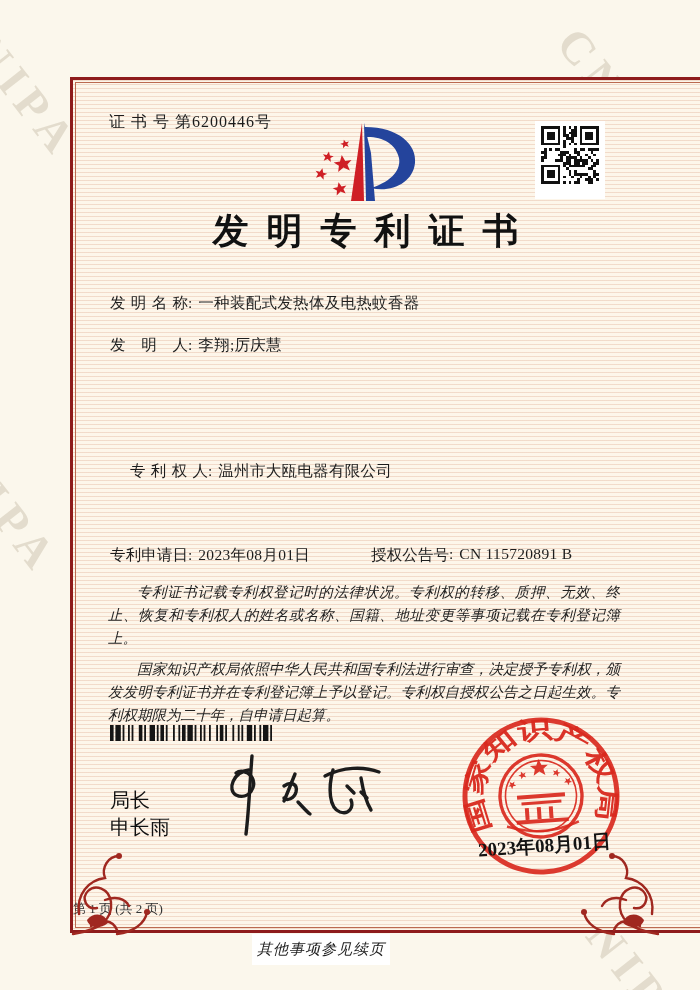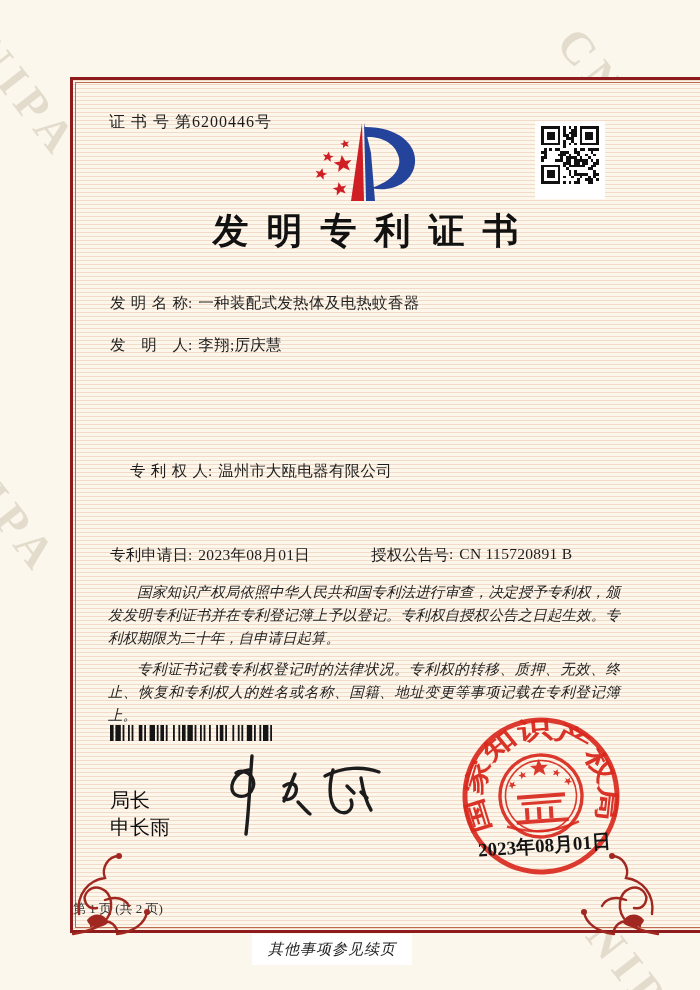--- a/index.html
+++ b/index.html
@@ -87,21 +87,21 @@
     font-size:20px;color:#111;line-height:27px;}
   .signature{left:130px;top:670px;}
   .seal{left:378px;top:626px;}
   .page-no{left:0;top:820px;width:585px;text-align:left;font-size:13px;color:#333;}
 
   .flourish{pointer-events:none;}
   .flourish.left{left:-6px;top:762px;}
   .flourish.right{left:491px;top:762px;transform:scaleX(-1);}
 
   .cont-box{
-    position:absolute;left:252px;top:934px;width:160px;height:31px;
+    position:absolute;left:252px;top:934px;width:138px;height:31px;
     background:#ffffff;
     display:flex;align-items:center;justify-content:center;
     font-size:15px;font-style:italic;color:#222;
     letter-spacing:1px;white-space:nowrap;
   }
 </style>
 </head>
 <body>
 
 <div class="page">
@@ -373,22 +373,22 @@
       <span class="flabel">专利权人</span><span class="fcolon">:</span><span class="fvalue">温州市大瓯电器有限公司</span>
     </div>
     <div class="abs frow" style="top:465px;">
       <span class="flabel">专利申请日</span><span class="fcolon">:</span><span class="fvalue">2023年08月01日</span>
       <span class="fgroup2">
         <span class="flabel">授权公告号</span><span class="fcolon">:</span><span class="fvalue">CN 115720891 B</span>
       </span>
     </div>
 
     <div class="abs body-text">
+      <p>专利证书记载专利权登记时的法律状况。专利权的转移、质押、无效、终止、恢复和专利权人的姓名或名称、国籍、地址变更等事项记载在专利登记簿上。</p>
       <p>国家知识产权局依照中华人民共和国专利法进行审查，决定授予专利权，颁发发明专利证书并在专利登记簿上予以登记。专利权自授权公告之日起生效。专利权期限为二十年，自申请日起算。</p>
-      <p>专利证书记载专利权登记时的法律状况。专利权的转移、质押、无效、终止、恢复和专利权人的姓名或名称、国籍、地址变更等事项记载在专利登记簿上。</p>
     </div>
 
     <svg id="barcode" class="abs barcode" width="216" height="16">
         <rect x="0.0" y="0" width="3.6" height="16" fill="#151515"></rect>
         <rect x="5.4" y="0" width="5.4" height="16" fill="#151515"></rect>
         <rect x="12.6" y="0" width="1.8" height="16" fill="#151515"></rect>
         <rect x="18.0" y="0" width="1.8" height="16" fill="#151515"></rect>
         <rect x="21.6" y="0" width="1.8" height="16" fill="#151515"></rect>
         <rect x="28.8" y="0" width="3.6" height="16" fill="#151515"></rect>
         <rect x="34.2" y="0" width="1.8" height="16" fill="#151515"></rect>

